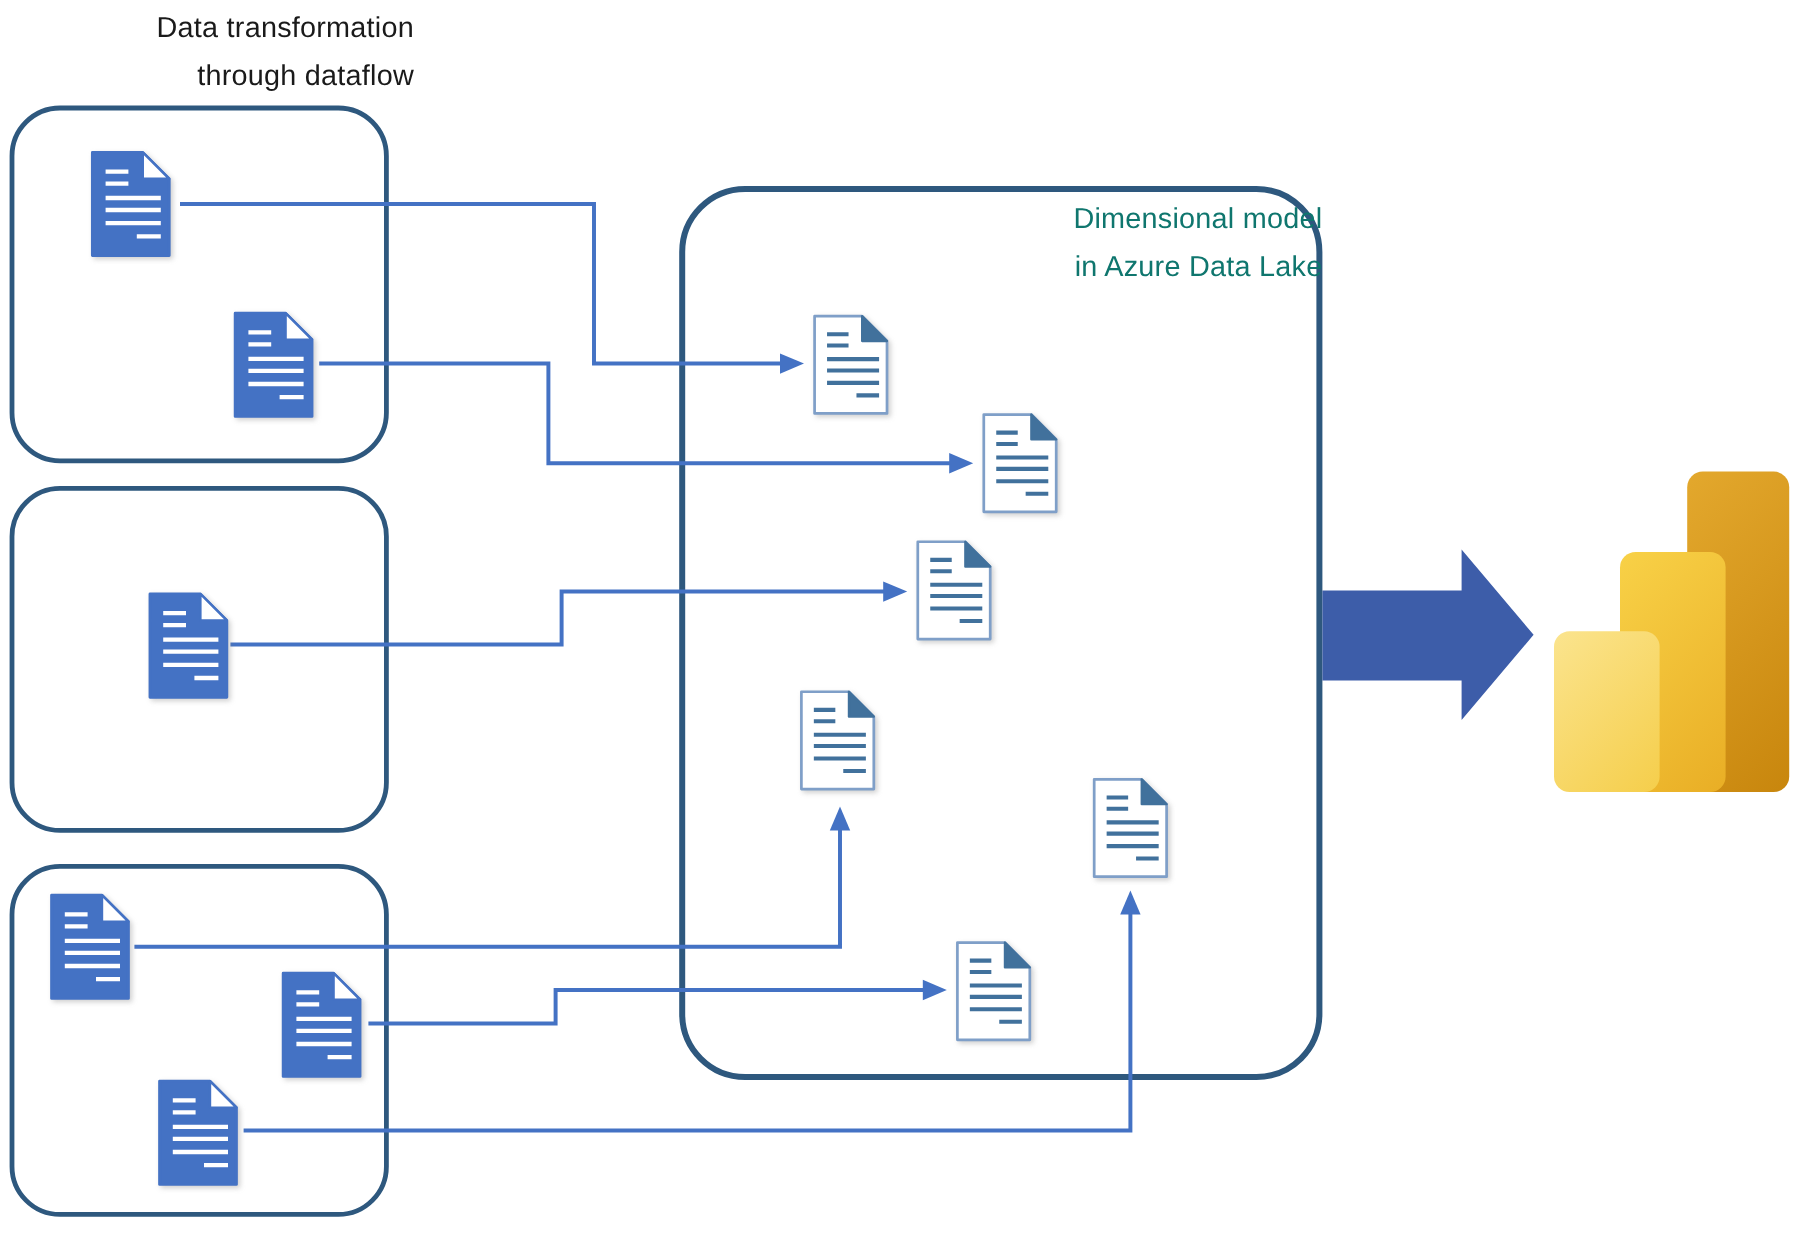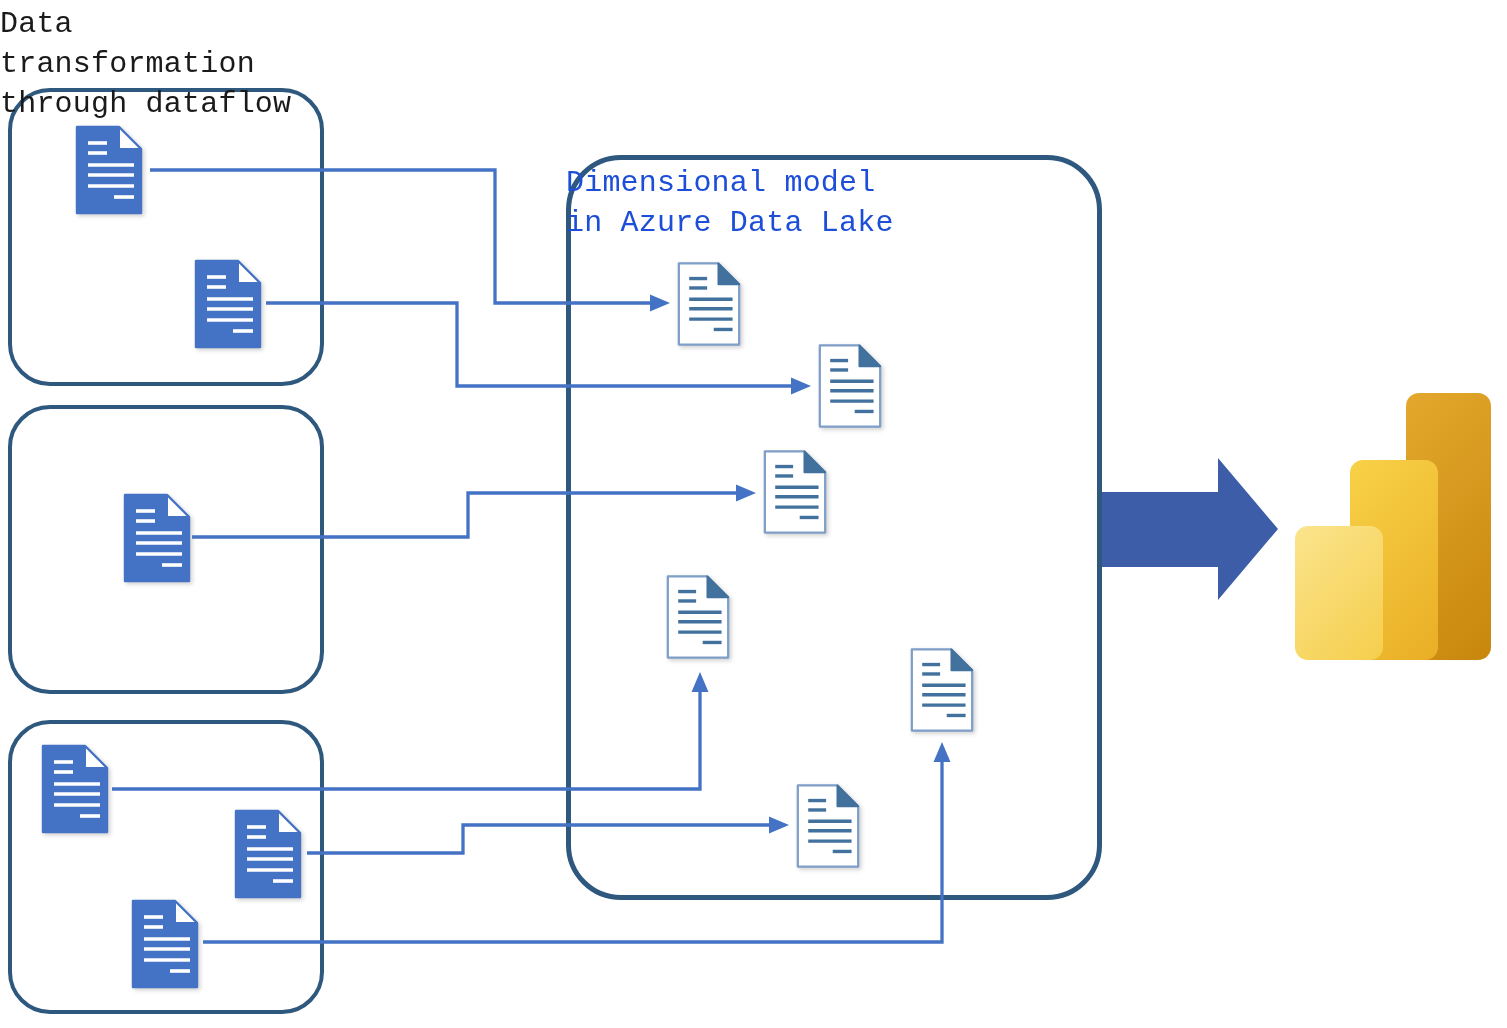--- a/index.html
+++ b/index.html
@@ -1,22 +1,22 @@
 <!DOCTYPE html>
 <html><head>
 <meta charset="utf-8">
 <style>
   html,body{margin:0;padding:0;background:#ffffff;}
   #stage{
     position:relative;width:1507px;height:1028px;background:#ffffff;overflow:hidden;
     font-family:"Liberation Sans", sans-serif;
   }
   .panel-title{
-    position:absolute;color:#1a1a1a;font-size:30px;line-height:40px;
-    text-align:left;white-space:pre-line;letter-spacing:0.2px;font-family:Liberation Mono, monospace;
+    position:absolute;color:#1a1a1a;font-size:24px;line-height:40px;
+    text-align:right;white-space:pre-line;letter-spacing:0.2px;
   }
   .group-box{position:absolute;background:#ffffff;border-style:solid;}
   .doc-icon{position:absolute;filter:drop-shadow(2.5px 2.5px 2px rgba(120,120,120,0.35));}
   #connector-layer{position:absolute;left:0;top:0;z-index:5;}
   .pbi-bar{position:absolute;border-radius:13px;}
   .boxes-layer{position:absolute;left:0;top:0;z-index:1;}
   .docs-layer{position:absolute;left:0;top:0;z-index:6;}
   .titles-layer{position:absolute;left:0;top:0;z-index:7;}
   .logo-layer{position:absolute;left:0;top:0;z-index:4;}
 </style>
@@ -163,21 +163,21 @@
         <line x1="14" y1="29" x2="33" y2="29" stroke="#41719C" stroke-width="3.6"></line>
         <line x1="14" y1="41" x2="60" y2="41" stroke="#41719C" stroke-width="3.6"></line>
         <line x1="14" y1="51" x2="60" y2="51" stroke="#41719C" stroke-width="3.6"></line>
         <line x1="14" y1="62" x2="60" y2="62" stroke="#41719C" stroke-width="3.6"></line>
         <line x1="40" y1="73" x2="60" y2="73" stroke="#41719C" stroke-width="3.6"></line>
       </svg>
     </div>
   <div class="titles-layer">
     <div class="panel-title" id="source-title" style="left: 0px; top: 4px; width: 345px; color: rgb(26, 26, 26);">Data transformation
 through dataflow</div>
-    <div class="panel-title" id="model-title" style="left: 566px; top: 163px; width: 536px; color: #1d4ed8;">Dimensional model
+    <div class="panel-title" id="model-title" style="left: 566px; top: 163px; width: 536px; color: #0f766e;">Dimensional model
 in Azure Data Lake</div>
   </div>
   <div class="logo-layer" id="logo-layer">
       <div class="pbi-bar" style="left: 1406px; top: 393px; width: 85px; height: 267px; background: linear-gradient(135deg, rgb(227, 168, 45) 0%, rgb(200, 134, 13) 100%);"></div>
       <div class="pbi-bar" style="left: 1350px; top: 460px; width: 88px; height: 200px; background: linear-gradient(135deg, rgb(248, 209, 71) 0%, rgb(233, 174, 37) 100%);"></div>
       <div class="pbi-bar" style="left: 1295px; top: 526px; width: 88px; height: 134px; background: linear-gradient(135deg, rgb(251, 228, 142) 0%, rgb(245, 206, 75) 100%);"></div>
     </div>
 </div>
 
 </body></html>

